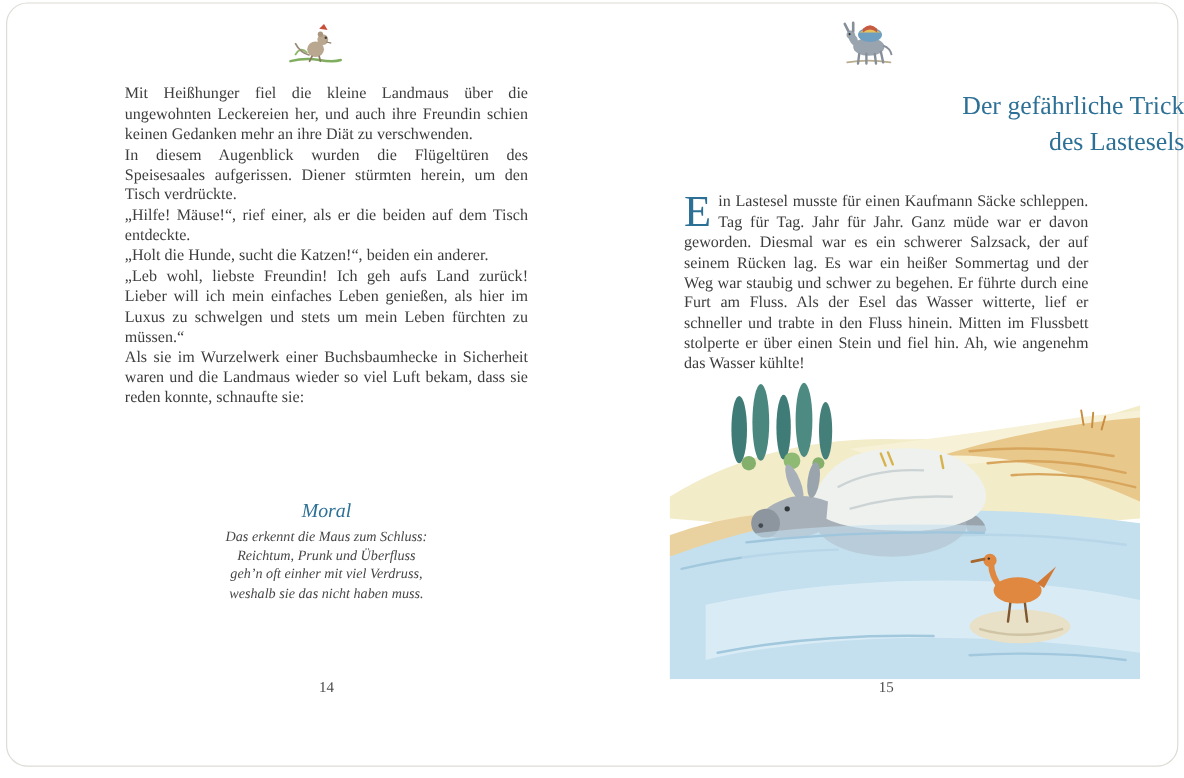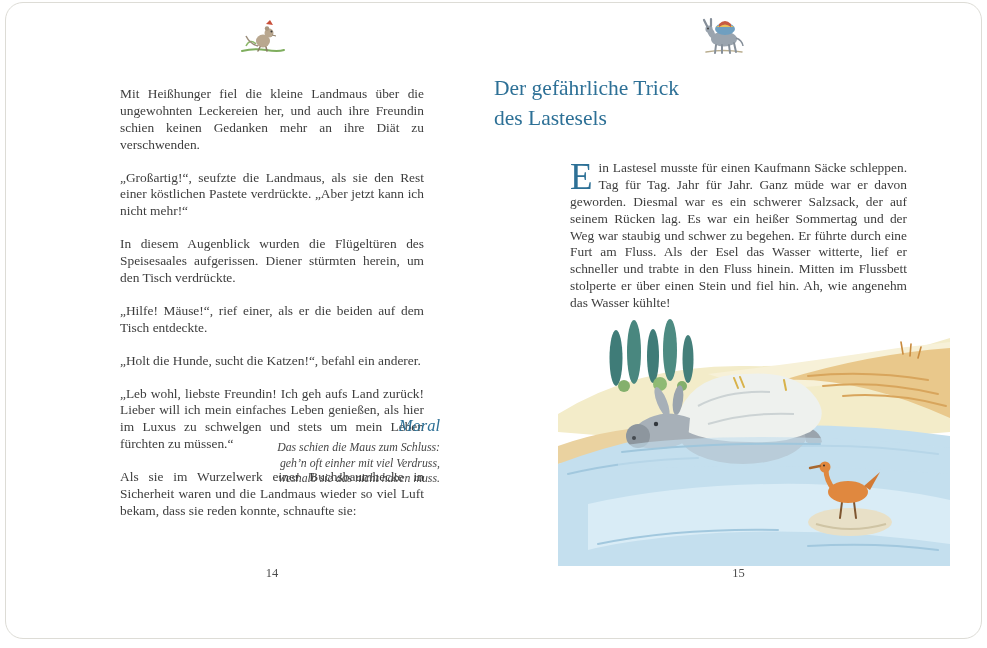--- a/index.html
+++ b/index.html
@@ -16,43 +16,43 @@
   .page{position:absolute;top:0;height:648px;}
   .page.left{left:0;width:494px;}
   .page.right{left:494px;width:493px;}
 
   .vignette{position:absolute;}
 
   .body-text{
     position:absolute;left:104px;top:70px;width:336px;
     font-size:13.4px;line-height:1.26;text-align:justify;
   }
-  .body-text p{margin:16px;}
+  .body-text p{margin:0;}
 
   .moral{
     position:absolute;left:104px;top:416px;width:336px;
-    text-align:right;font-style:italic;
+    text-align:center;font-style:italic;
   }
   .moral-heading{
     font-size:16.5px;color:#2d7096;margin-bottom:4px;
   }
   .moral-line{
     font-size:11.8px;line-height:1.32;color:#474747;
   }
 
   .page-number{
     position:absolute;top:566px;width:336px;text-align:center;
     font-size:12.5px;color:#4c4c4c;
   }
   .page-number.left-num{left:104px;font-family:Liberation Serif, serif;}
   .page-number.right-num{left:76px;width:337px;text-align:center;}
 
   .chapter-title{
     position:absolute;left:0;top:74px;width:493px;
-    text-align:left;color:#2d7096;
+    text-align:right;color:#2d7096;
     font-size:21.5px;line-height:1.38;font-weight:normal;margin:0;
   }
 
   .right-body{
     position:absolute;left:76px;top:160px;width:337px;
     font-size:13.4px;line-height:1.26;text-align:justify;margin:0;
   }
   .drop-cap{
     float:left;
     font-size:37px;line-height:.83;
@@ -78,31 +78,31 @@
       <circle cx="33" cy="17" r="4.5" fill="#b9a78f"></circle>
       <circle cx="31" cy="12.5" r="2.2" fill="#a8967e"></circle>
       <circle cx="35.5" cy="15.5" r="1" fill="#3c3c3c"></circle>
       <path d="M36,19 L40,20" stroke="#8a7a64" stroke-width="1"></path>
       <path d="M30,8 L34,4 L37,9 Z" fill="#c94f3a"></path>
       <path d="M24,31 L22,35 M30,31 L31,35" stroke="#8a7a64" stroke-width="1.5" stroke-linecap="round"></path>
     </svg>
 
     <div class="body-text">
       <p>Mit Heißhunger fiel die kleine Landmaus über die ungewohnten Leckereien her, und auch ihre Freundin schien keinen Gedanken mehr an ihre Diät zu verschwenden.</p>
-      <p>„Großartig!“, seufzte die Landmaus, als sie den Rest einer köstlichen Pastete verdrückte. „Aber jetzt kann ich nicht mehr!“</p>
       <p>In diesem Augenblick wurden die Flügeltüren des Speisesaales aufgerissen. Diener stürmten herein, um den Tisch verdrückte.</p>
       <p>„Hilfe! Mäuse!“, rief einer, als er die beiden auf dem Tisch entdeckte.</p>
-      <p>„Holt die Hunde, sucht die Katzen!“, befahl ein anderer.</p>
+      <p>„Holt die Hunde, sucht die Katzen!“, beiden ein anderer.</p>
       <p>„Leb wohl, liebste Freundin! Ich geh aufs Land zurück! Lieber will ich mein einfaches Leben genießen, als hier im Luxus zu schwelgen und stets um mein Leben fürchten zu müssen.“</p>
       <p>Als sie im Wurzelwerk einer Buchsbaumhecke in Sicherheit waren und die Landmaus wieder so viel Luft bekam, dass sie reden konnte, schnaufte sie:</p>
     </div>
 
     <div class="moral">
       <div class="moral-heading">Moral</div>
-      <div class="moral-line">Das schien die Maus zum Schluss:</div>
+      <div class="moral-line">Das erkennt die Maus zum Schluss:</div>
+      <div class="moral-line">Reichtum, Prunk und Überfluss</div>
       <div class="moral-line">geh’n oft einher mit viel Verdruss,</div>
       <div class="moral-line">weshalb sie das nicht haben muss.</div>
     </div>
 
     <div class="page-number left-num">14</div>
   </div>
 
   <div class="page right">
 
     <svg class="vignette" style="left:204px;top:12px;" width="50" height="44" viewBox="0 0 50 44">

